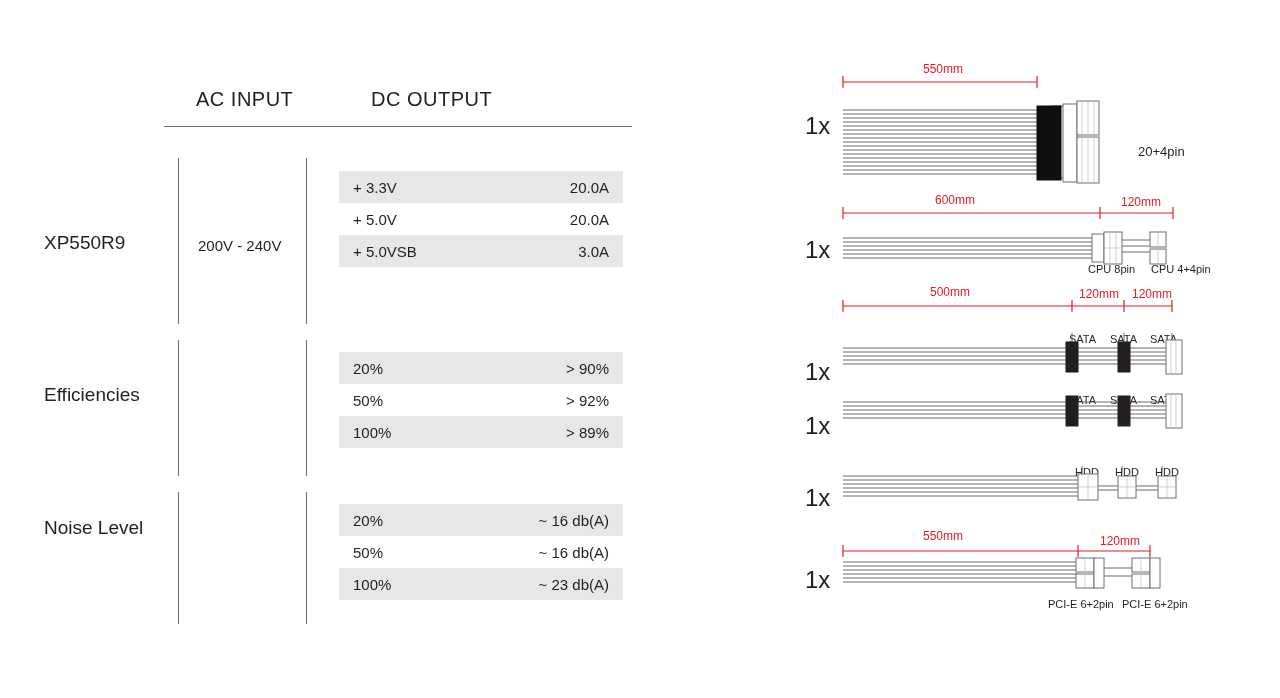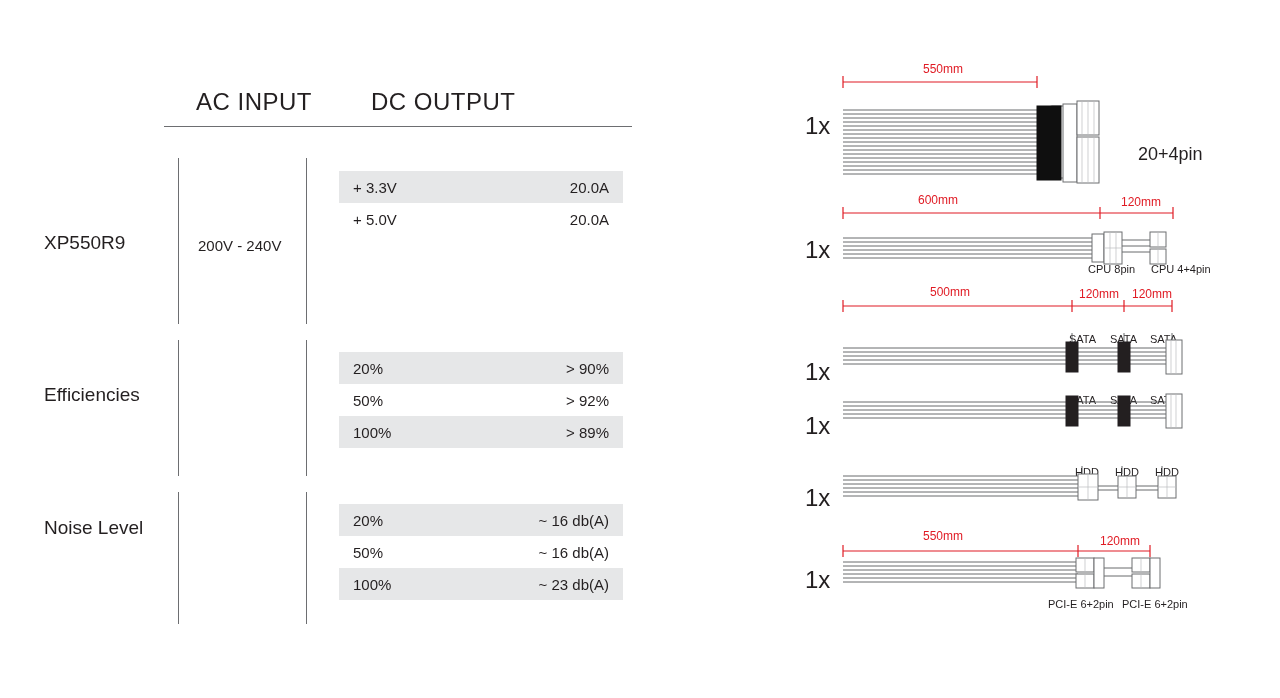--- a/index.html
+++ b/index.html
@@ -18,21 +18,21 @@
   }
 
   
   #spec {
     position: absolute;
     left: 0; top: 0;
     width: 680px; height: 698px;
   }
   .col-head {
     position: absolute;
-    font-size: 24px;
+    font-size: 20px;
     letter-spacing: 0.5px;
     color: #231f20;
     white-space: nowrap;
   }
   #head-ac { left: 196px; top: 88px; }
   #head-dc { left: 371px; top: 88px; }
 
   #head-rule {
     position: absolute;
     left: 164px; top: 126px;
@@ -107,21 +107,21 @@
     font-size: 12px;
     color: #e01b24;
     white-space: nowrap;
   }
   .conn-label {
     position: absolute;
     font-size: 11px;
     color: #231f20;
     white-space: nowrap;
   }
-  .conn-label.big { font-size: 18px; }
+  .conn-label.big { font-size: 13px; }
   svg.overlay {
     position: absolute;
     left: 0; top: 0;
     width: 600px; height: 698px;
     overflow: visible;
   }
 </style>
 </head>
 <body>
 
@@ -149,20 +149,24 @@
 
     <div class="data-table" id="tbl-dc">
       <div class="drow shade">
         <span class="k">+ 3.3V</span>
         <span class="v">20.0A</span>
       </div>
       <div class="drow">
         <span class="k">+ 5.0V</span>
         <span class="v">20.0A</span>
       </div>
+      <div class="drow shade">
+        <span class="k">+ 5.0VSB</span>
+        <span class="v">3.0A</span>
+      </div>
     </div>
 
     <div class="data-table" id="tbl-eff">
       <div class="drow shade">
         <span class="k">20%</span>
         <span class="v">&gt; 90%</span>
       </div>
       <div class="drow">
         <span class="k">50%</span>
         <span class="v">&gt; 92%</span>
@@ -185,21 +189,21 @@
       <div class="drow shade">
         <span class="k">100%</span>
         <span class="v">~ 23 db(A)</span>
       </div>
     </div>
   </div>
 
   <div id="cables">
 
     <div class="dimlabel big" style="left:243px; top:62px;">550mm</div>
-    <div class="dimlabel big" style="left:238px; top:193px;">600mm</div>
+    <div class="dimlabel big" style="left:255px; top:193px;">600mm</div>
     <div class="dimlabel" style="left:441px; top:195px;">120mm</div>
     <div class="dimlabel big" style="left:250px; top:285px;">500mm</div>
     <div class="dimlabel" style="left:399px; top:287px;">120mm</div>
     <div class="dimlabel" style="left:452px; top:287px;">120mm</div>
     <div class="dimlabel big" style="left:243px; top:529px;">550mm</div>
     <div class="dimlabel" style="left:420px; top:534px;">120mm</div>
 
     <div class="qty" style="left:125px; top:112px;">1x</div>
     <div class="qty" style="left:125px; top:236px;">1x</div>
     <div class="qty" style="left:125px; top:358px;">1x</div>

